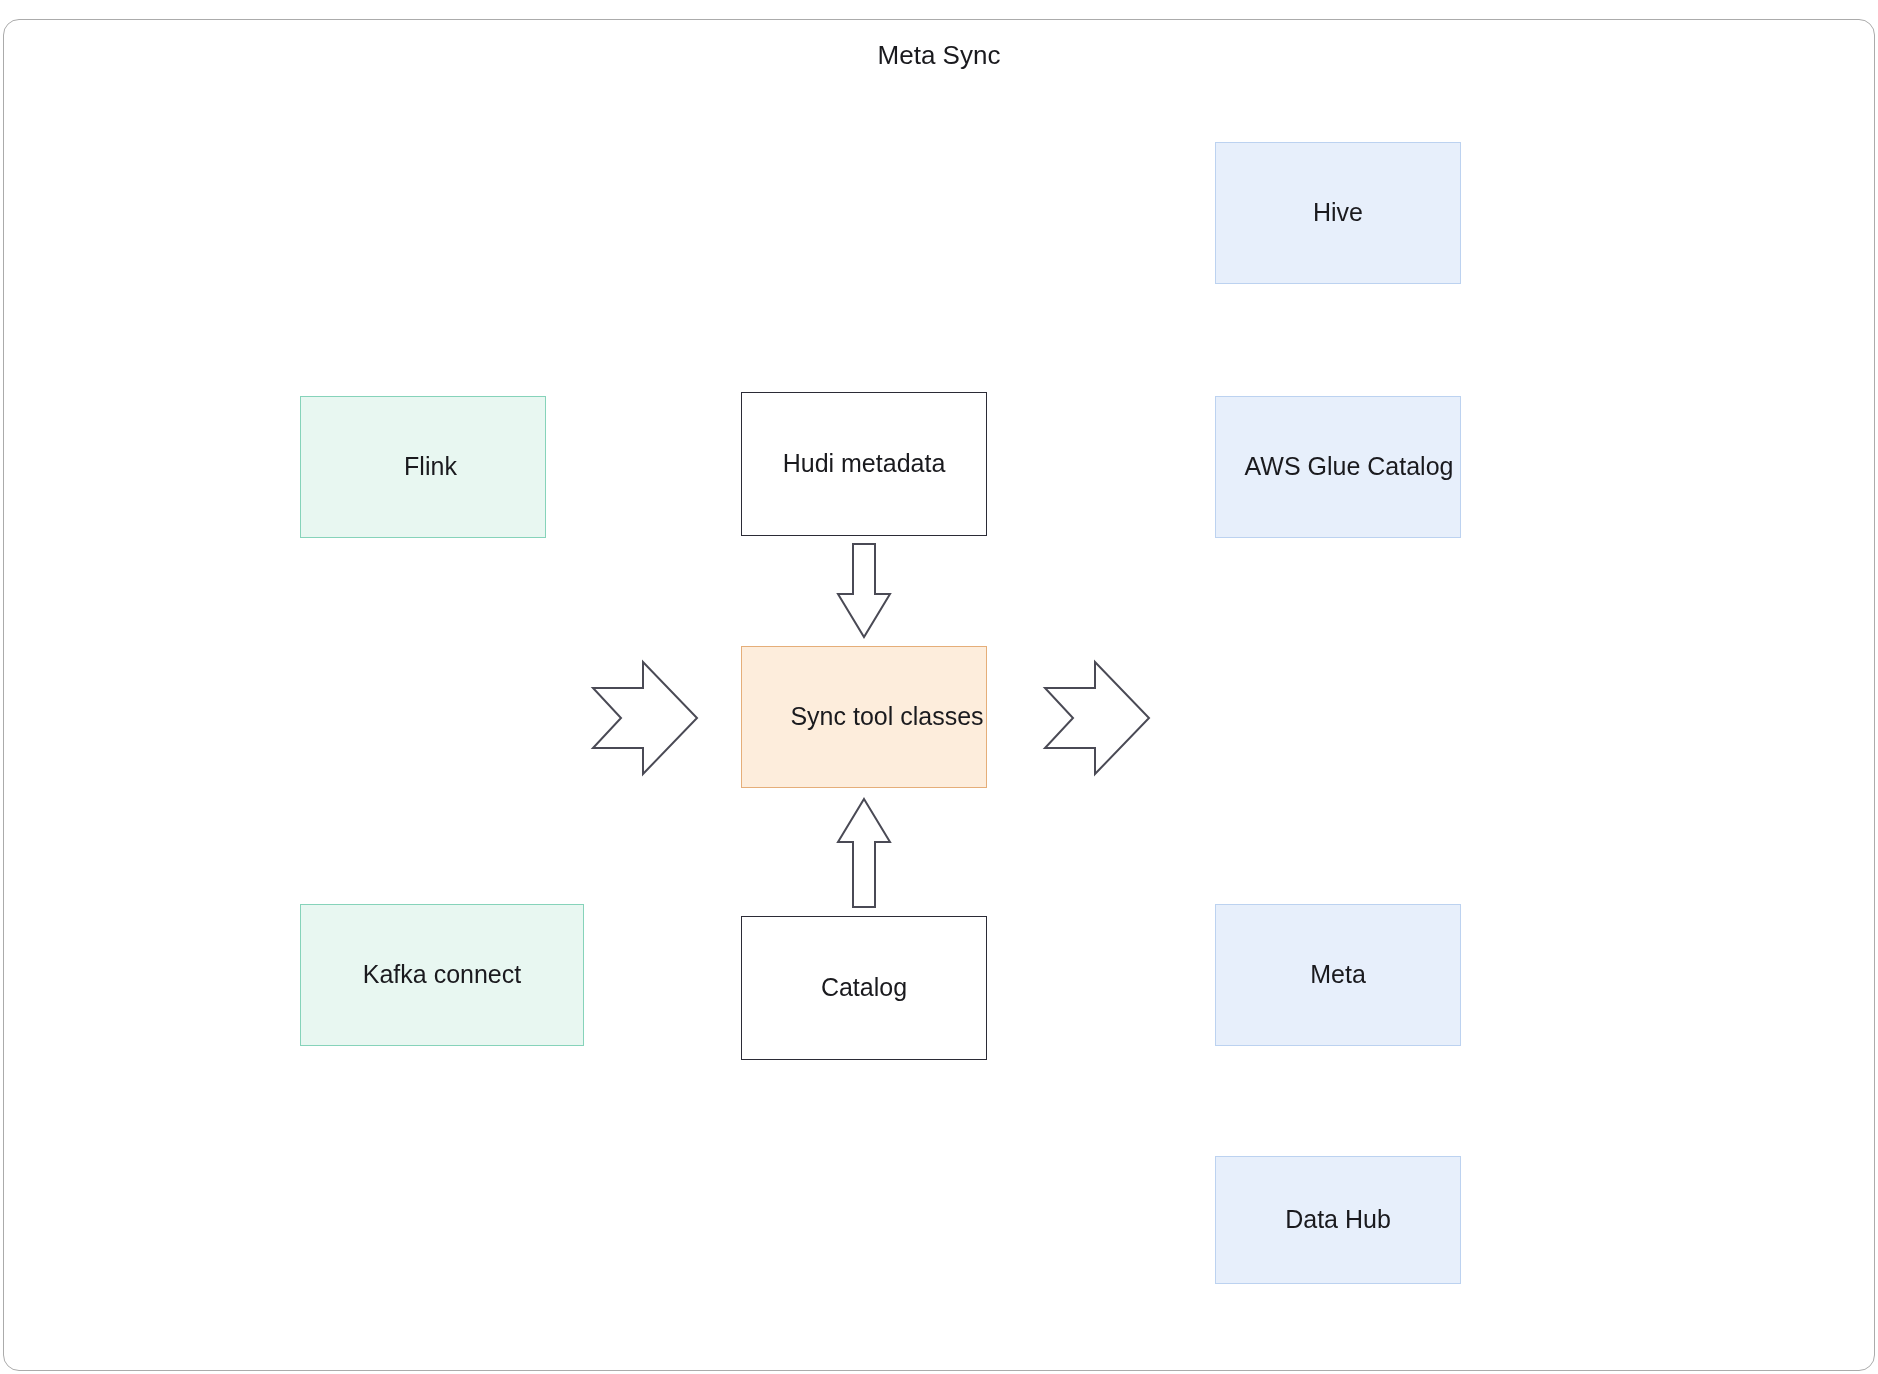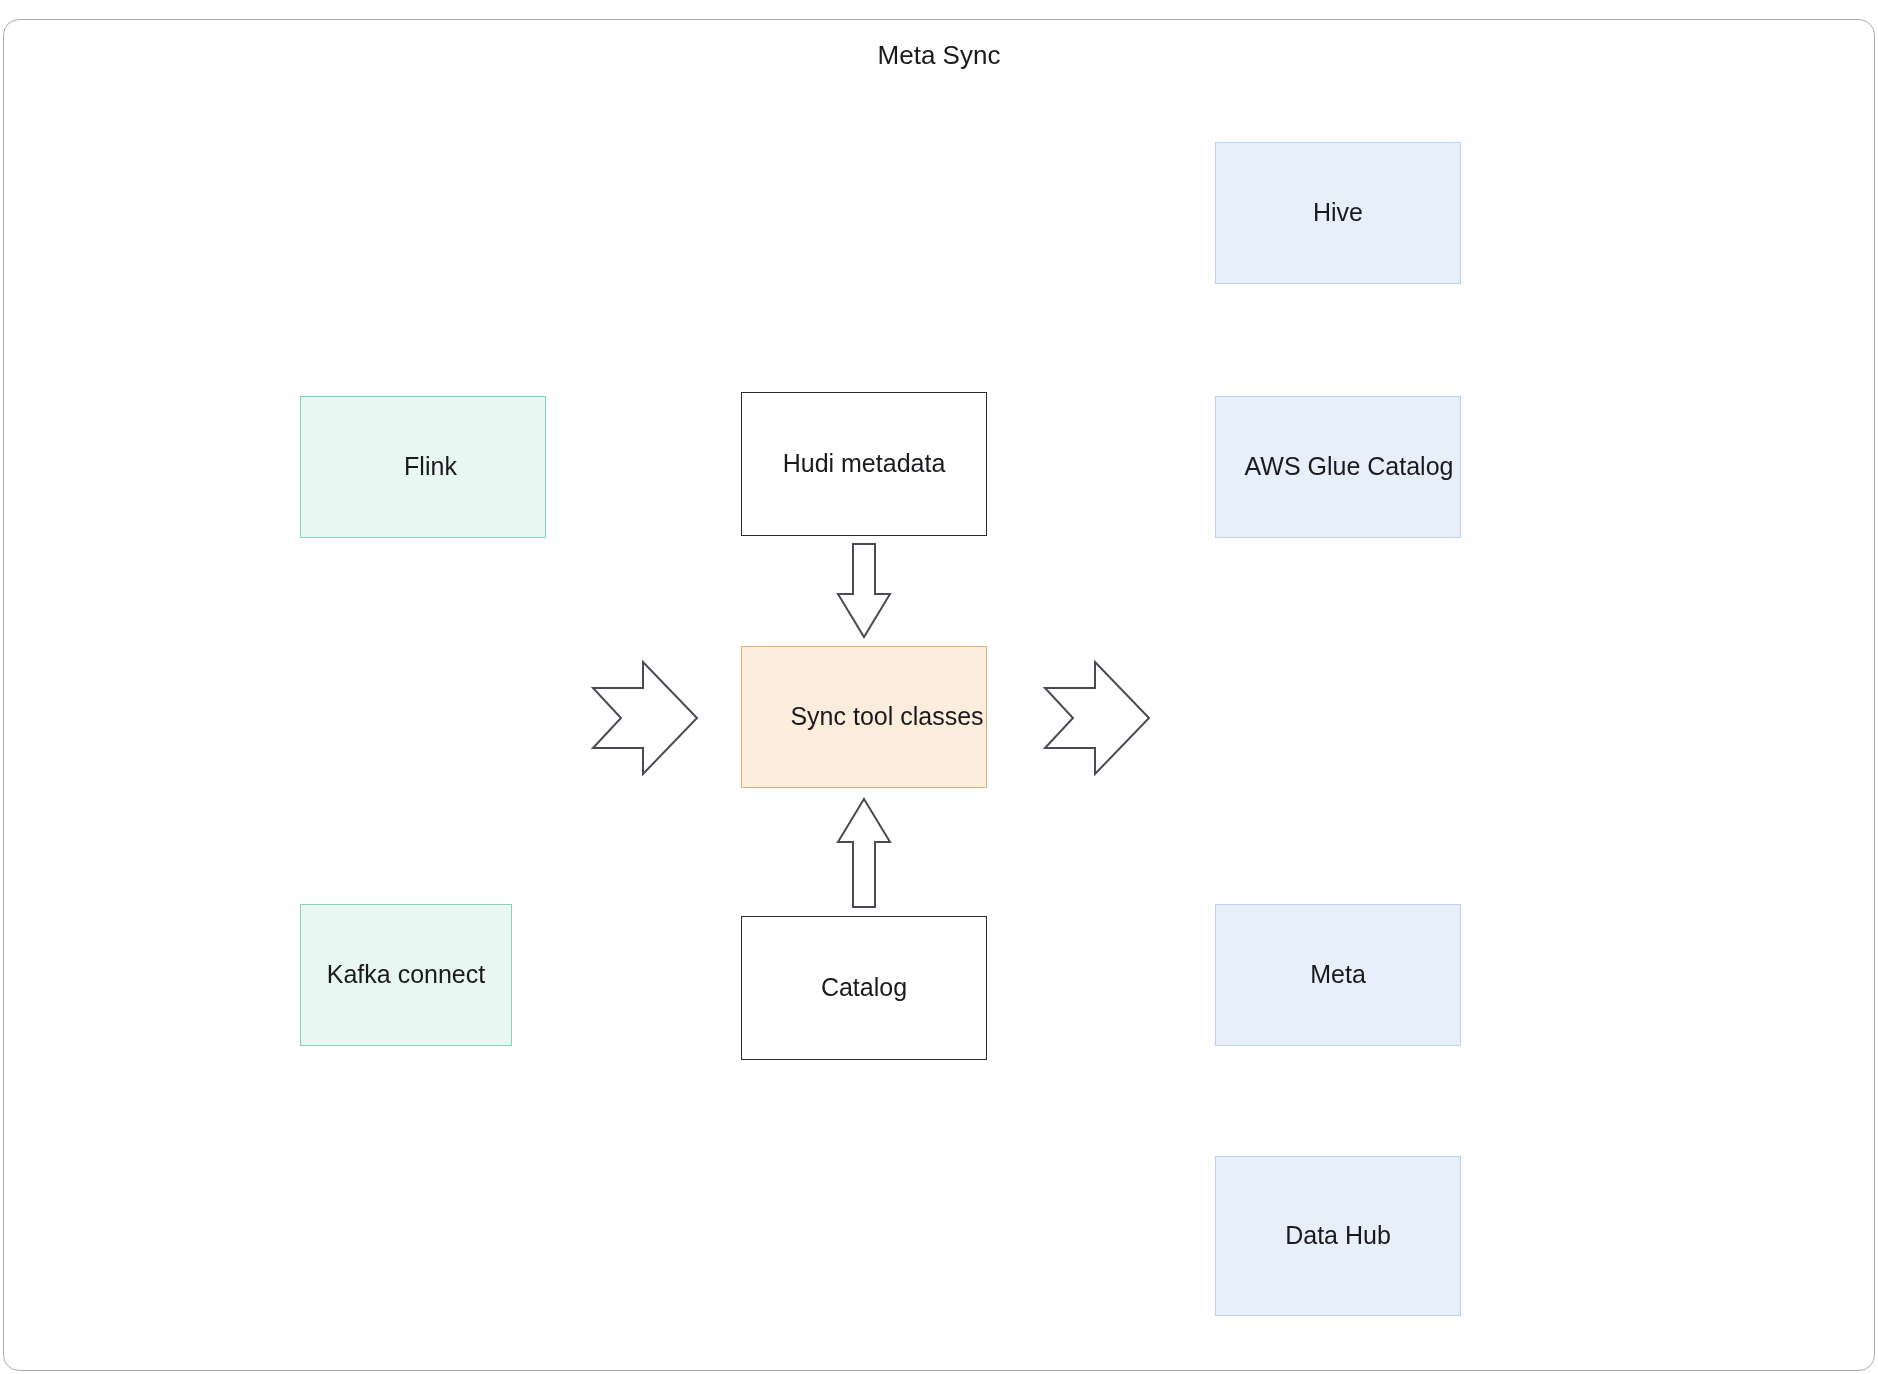--- a/index.html
+++ b/index.html
@@ -84,21 +84,21 @@
 <body>
 
 <div class="stage">
   <div class="canvas">
 
     <div class="title">Meta Sync</div>
 
     <div class="node source" style="left:296px; top:376px; width:246px; height:142px;padding-left:15px;">
       <span>Flink</span>
     </div>
-    <div class="node source" style="left:296px; top:884px; width:212px; height:142px;">
+    <div class="node source" style="left:296px; top:884px; width:284px; height:142px;">
       <span>Kafka connect</span>
     </div>
 
     <div class="node plain" style="left:737px; top:372px; width:246px; height:144px;">
       <span>Hudi metadata</span>
     </div>
     <div class="node center" style="left:737px; top:626px; width:246px; height:142px;padding-left:46px;">
       <span>Sync tool classes</span>
     </div>
     <div class="node plain" style="left:737px; top:896px; width:246px; height:144px;">
@@ -107,21 +107,21 @@
 
     <div class="node target" style="left:1211px; top:122px; width:246px; height:142px;">
       <span>Hive</span>
     </div>
     <div class="node target" style="left:1211px; top:376px; width:246px; height:142px;padding-left:22px;">
       <span>AWS Glue Catalog</span>
     </div>
     <div class="node target" style="left:1211px; top:884px; width:246px; height:142px;">
       <span>Meta</span>
     </div>
-    <div class="node target" style="left:1211px; top:1136px; width:246px; height:160px;">
+    <div class="node target" style="left:1211px; top:1136px; width:246px; height:128px;">
       <span>Data Hub</span>
     </div>
 
     <div class="arrow" style="left:828px; top:522px;">
       <svg width="64" height="98" viewBox="0 0 64 98">
         <polygon points="21,2 43,2 43,52 58,52 32,95 6,52 21,52"></polygon>
       </svg>
     </div>
 
     <div class="arrow" style="left:828px; top:776px;">

